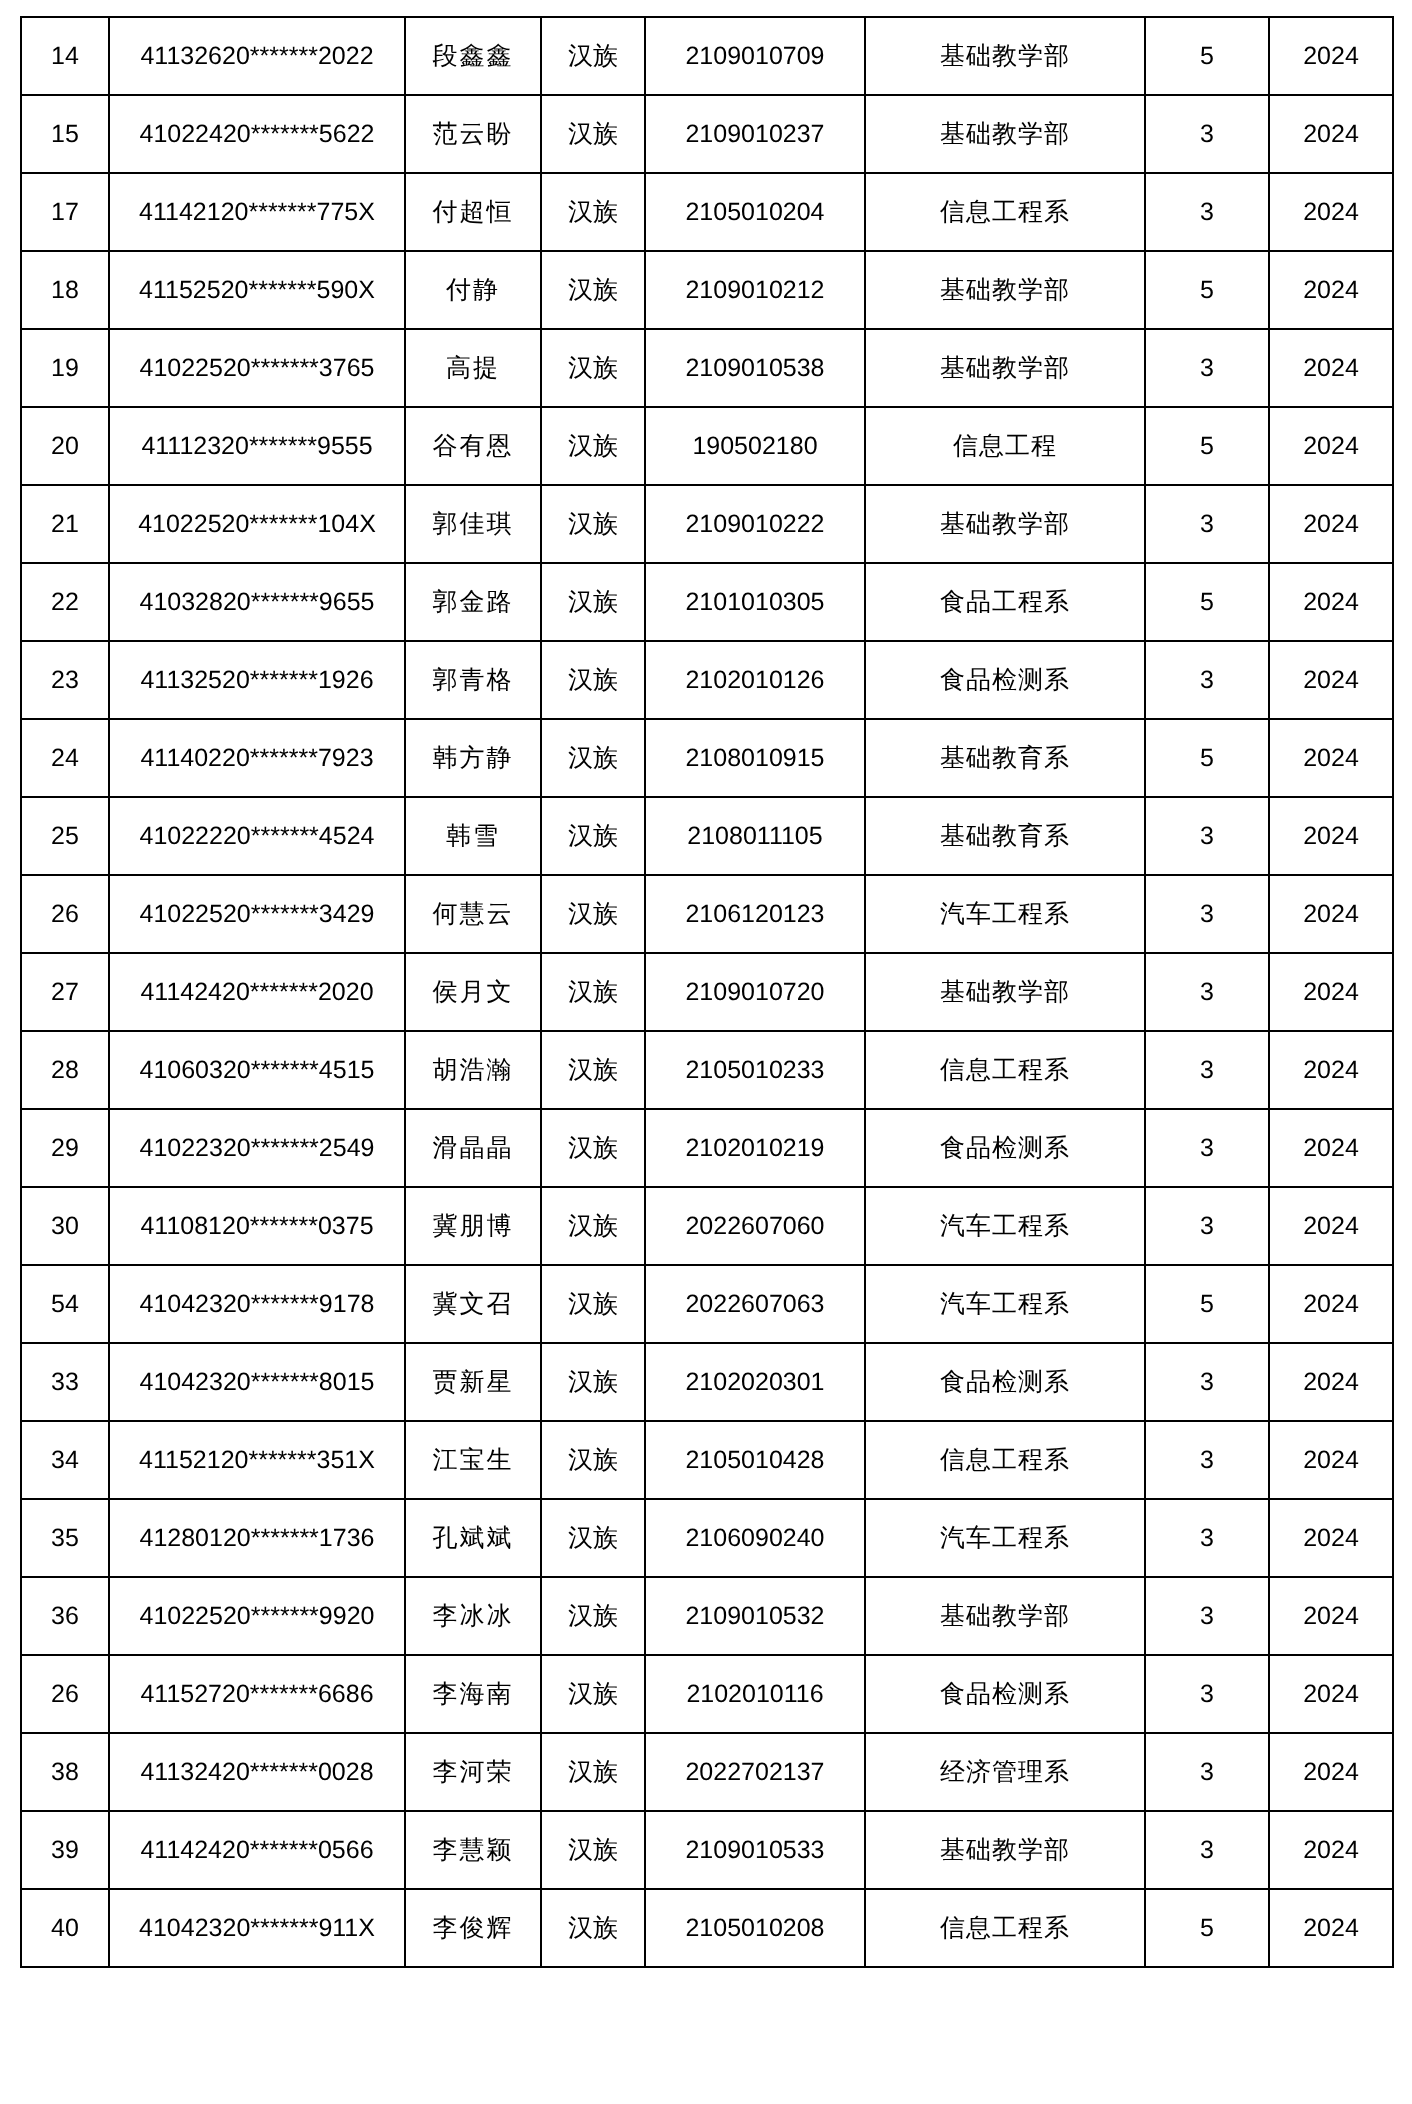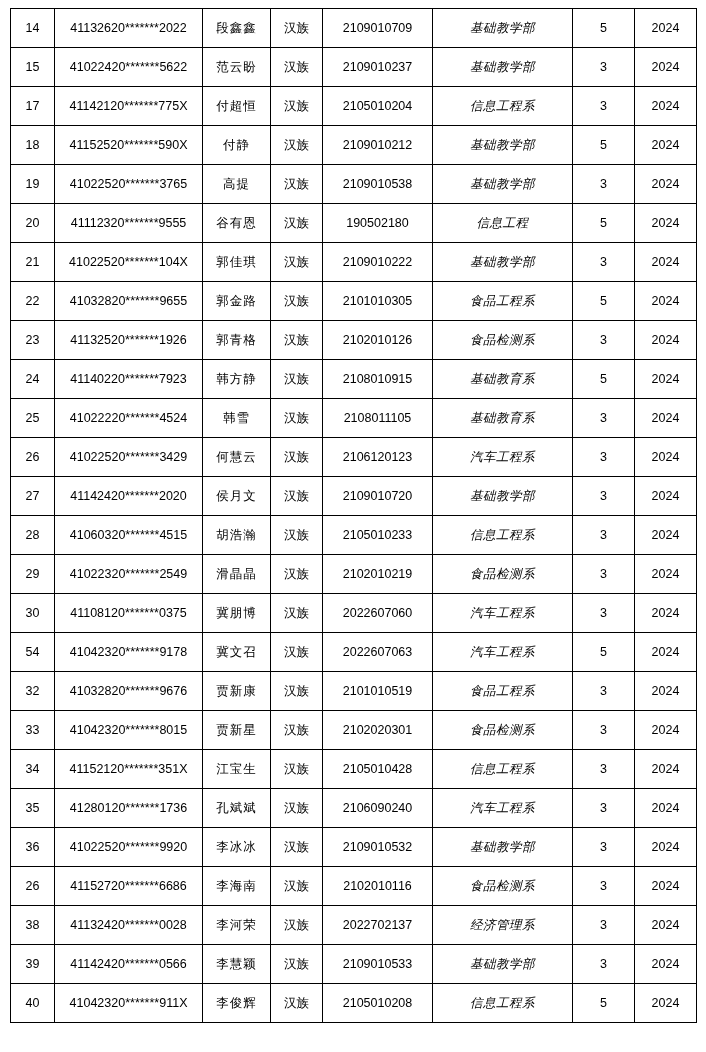--- a/index.html
+++ b/index.html
@@ -43,21 +43,21 @@
   col.c-num   { width: 110px; }
   col.c-dept  { width: 140px; }
   col.c-score { width: 62px; }
   col.c-year  { width: 62px; }
 
   td.index  { font-size: 12.5px; margin-left: 36px; }
   td.idnum  { font-size: 12px; letter-spacing: 0px; }
   td.name   { font-size: 13px; letter-spacing: 1px; font-family: Liberation Serif, serif; }
   td.eth    { font-size: 12.5px; margin-left: 37px; }
   td.num    { font-size: 12.5px; }
-  td.dept   { font-size: 12.5px; letter-spacing: 0.5px; font-style: italic; }
+  td.dept   { font-size: 12.5px; letter-spacing: 0.5px; }
   td.score  { font-size: 12.5px; }
   td.year   { font-size: 12.5px; }
 </style>
 </head>
 <body>
 
 <div class="page">
   <table class="roster">
     <colgroup>
       <col class="c-index">
@@ -234,30 +234,20 @@
           <td class="index">54</td>
           <td class="idnum">41042320*******9178</td>
           <td class="name">冀文召</td>
           <td class="eth">汉族</td>
           <td class="num">2022607063</td>
           <td class="dept">汽车工程系</td>
           <td class="score">5</td>
           <td class="year">2024</td>
         </tr>
         <tr>
-          <td class="index">32</td>
-          <td class="idnum">41032820*******9676</td>
-          <td class="name">贾新康</td>
-          <td class="eth">汉族</td>
-          <td class="num">2101010519</td>
-          <td class="dept">食品工程系</td>
-          <td class="score">3</td>
-          <td class="year">2024</td>
-        </tr>
-        <tr>
           <td class="index">33</td>
           <td class="idnum">41042320*******8015</td>
           <td class="name">贾新星</td>
           <td class="eth">汉族</td>
           <td class="num">2102020301</td>
           <td class="dept">食品检测系</td>
           <td class="score">3</td>
           <td class="year">2024</td>
         </tr>
         <tr>

